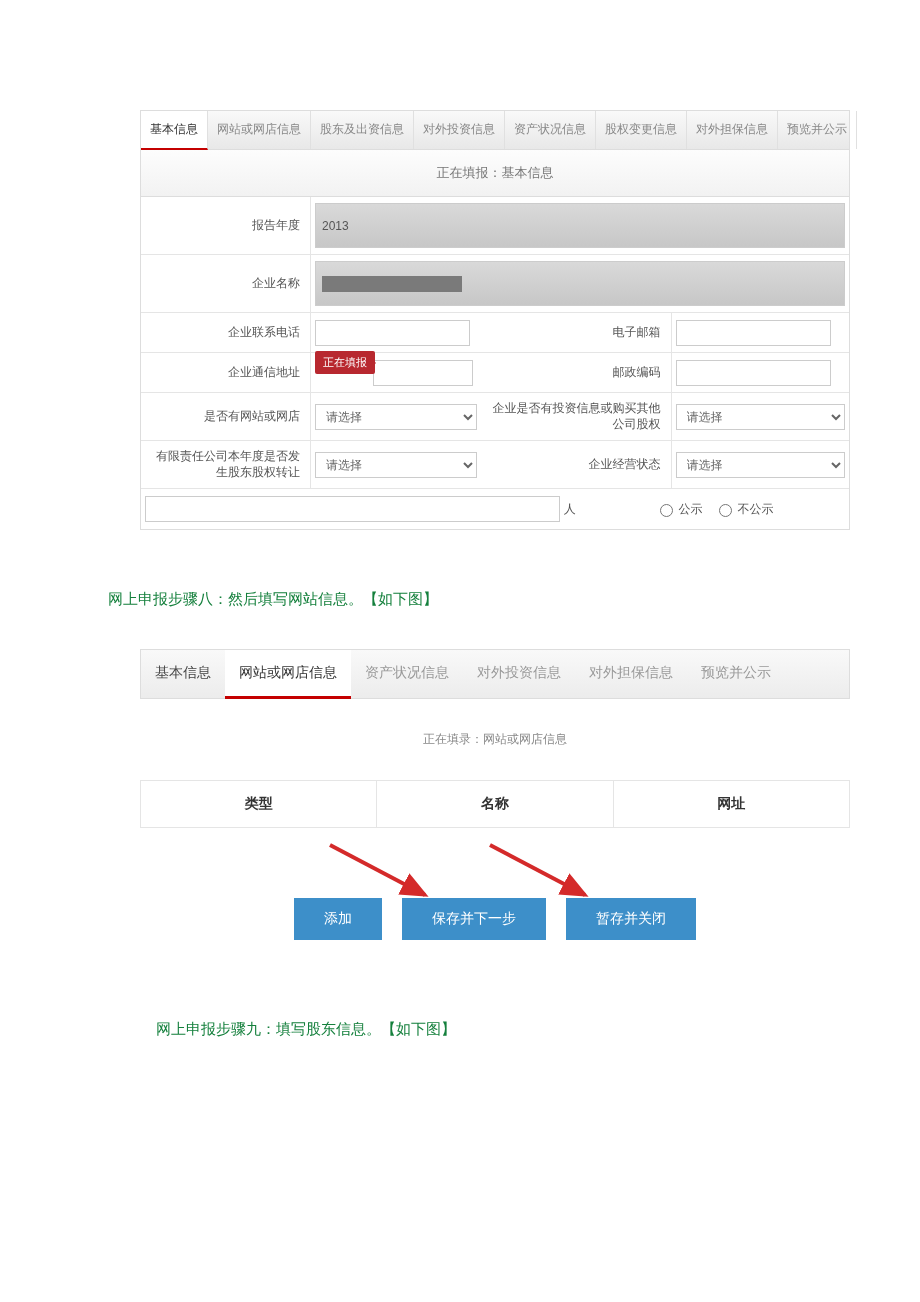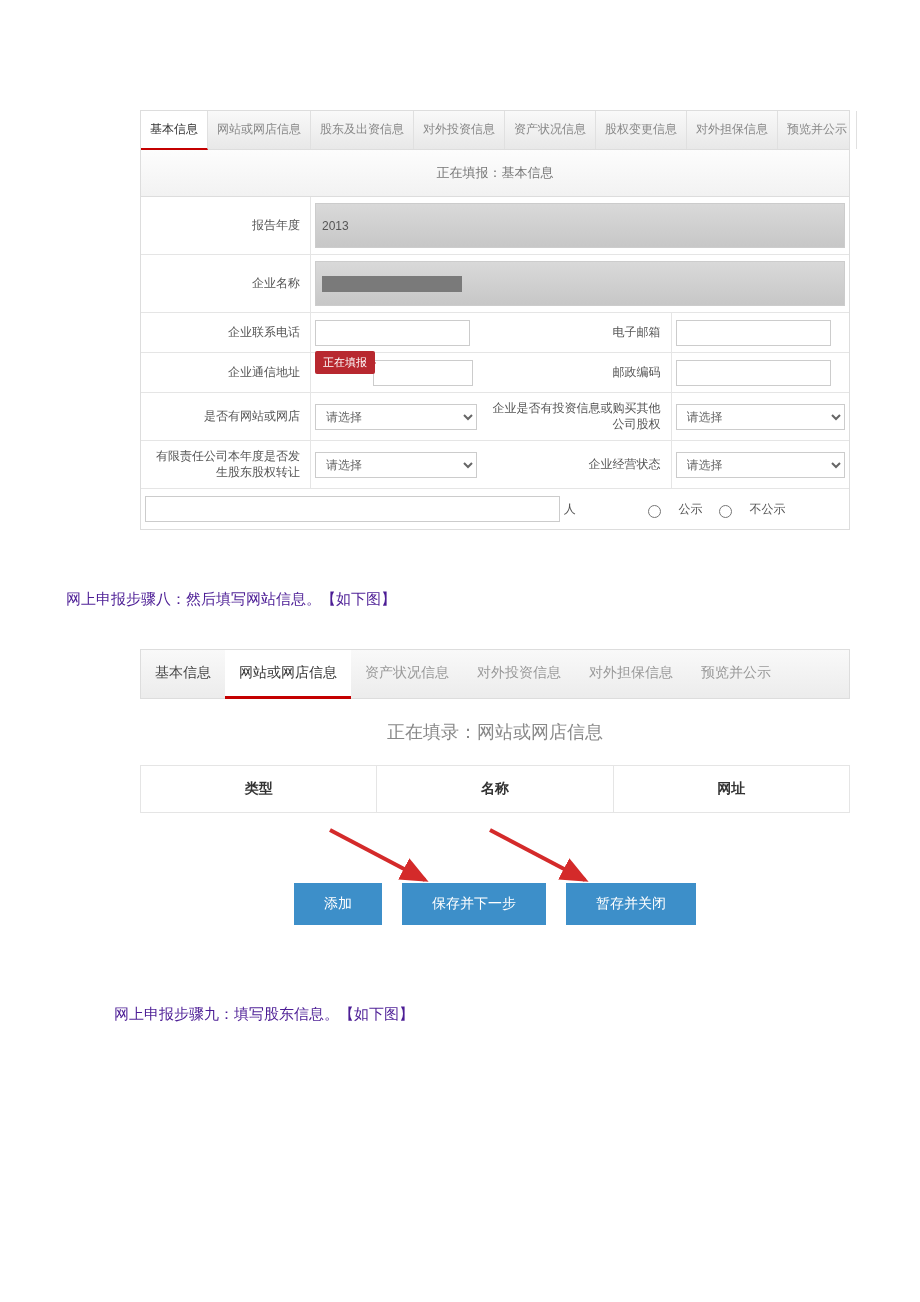--- a/index.html
+++ b/index.html
@@ -6,23 +6,23 @@
   body {
     margin: 0;
     padding: 0;
     background: #ffffff;
     font-family: "Microsoft YaHei", Arial, sans-serif;
     font-size: 13px;
     color: #333;
     width: 920px;
   }
   .doc-text {
-    padding: 20px 66px;
+    padding: 20px 108px;
     font-size: 15px;
-    color: #4c1d95;
+    color: #15803d;
   }
   
   .panel1 {
     margin: 110px 70px 40px 140px;
     border: 1px solid #ddd;
     background: #fff;
   }
   .tabs1 {
     display: flex;
     background: linear-gradient(to bottom, #f9f9f9, #e8e8e8);
@@ -125,21 +125,21 @@
     margin-top: -5px;
     border: 5px solid transparent;
     border-left-color: #b8282f;
   }
   .quad-row .cell-label { width: 170px; }
   .quad-row .cell-label.right { width: 170px; }
   .quad-row .cell-value { flex: none; width: 170px; }
   .quad-row .cell-value.wide { flex: 1; }
   .unit-text { margin-left: 4px; color: #555; font-size: 12px; }
   .radio-cell { display: flex; align-items: center; gap: 12px; justify-content: center; flex: 1; }
-  .radio-cell label { font-size: 12px; color: #555; display: inline-flex; align-items: flex-end; gap: 14px; }
+  .radio-cell label { font-size: 12px; color: #555; display: inline-flex; align-items: center; gap: 2px; }
 
   
   .panel2 {
     margin: 20px 70px 40px 140px;
   }
   .tabs2 {
     display: flex;
     background: linear-gradient(to bottom, #f9f9f9, #ececec);
     border: 1px solid #ddd;
     font-size: 14px;
@@ -153,23 +153,23 @@
   .tabs2 .tab.darklabel { color: #444; font-weight: 500; }
   .tabs2 .tab.active {
     color: #333;
     font-weight: 500;
     border-bottom: 3px solid #c40000;
     margin-bottom: -1px;
     background: #fff;
   }
   .banner2 {
     text-align: center;
-    padding: 21px 0;
+    padding: 32px 0;
     color: #888;
-    font-size: 18px;
+    font-size: 12px;
   }
   .table2 {
     display: flex;
     border: 1px solid #e5e5e5;
     background: #fff;
   }
   .table2 .th {
     flex: 1;
     text-align: center;
     padding: 14px 0;

